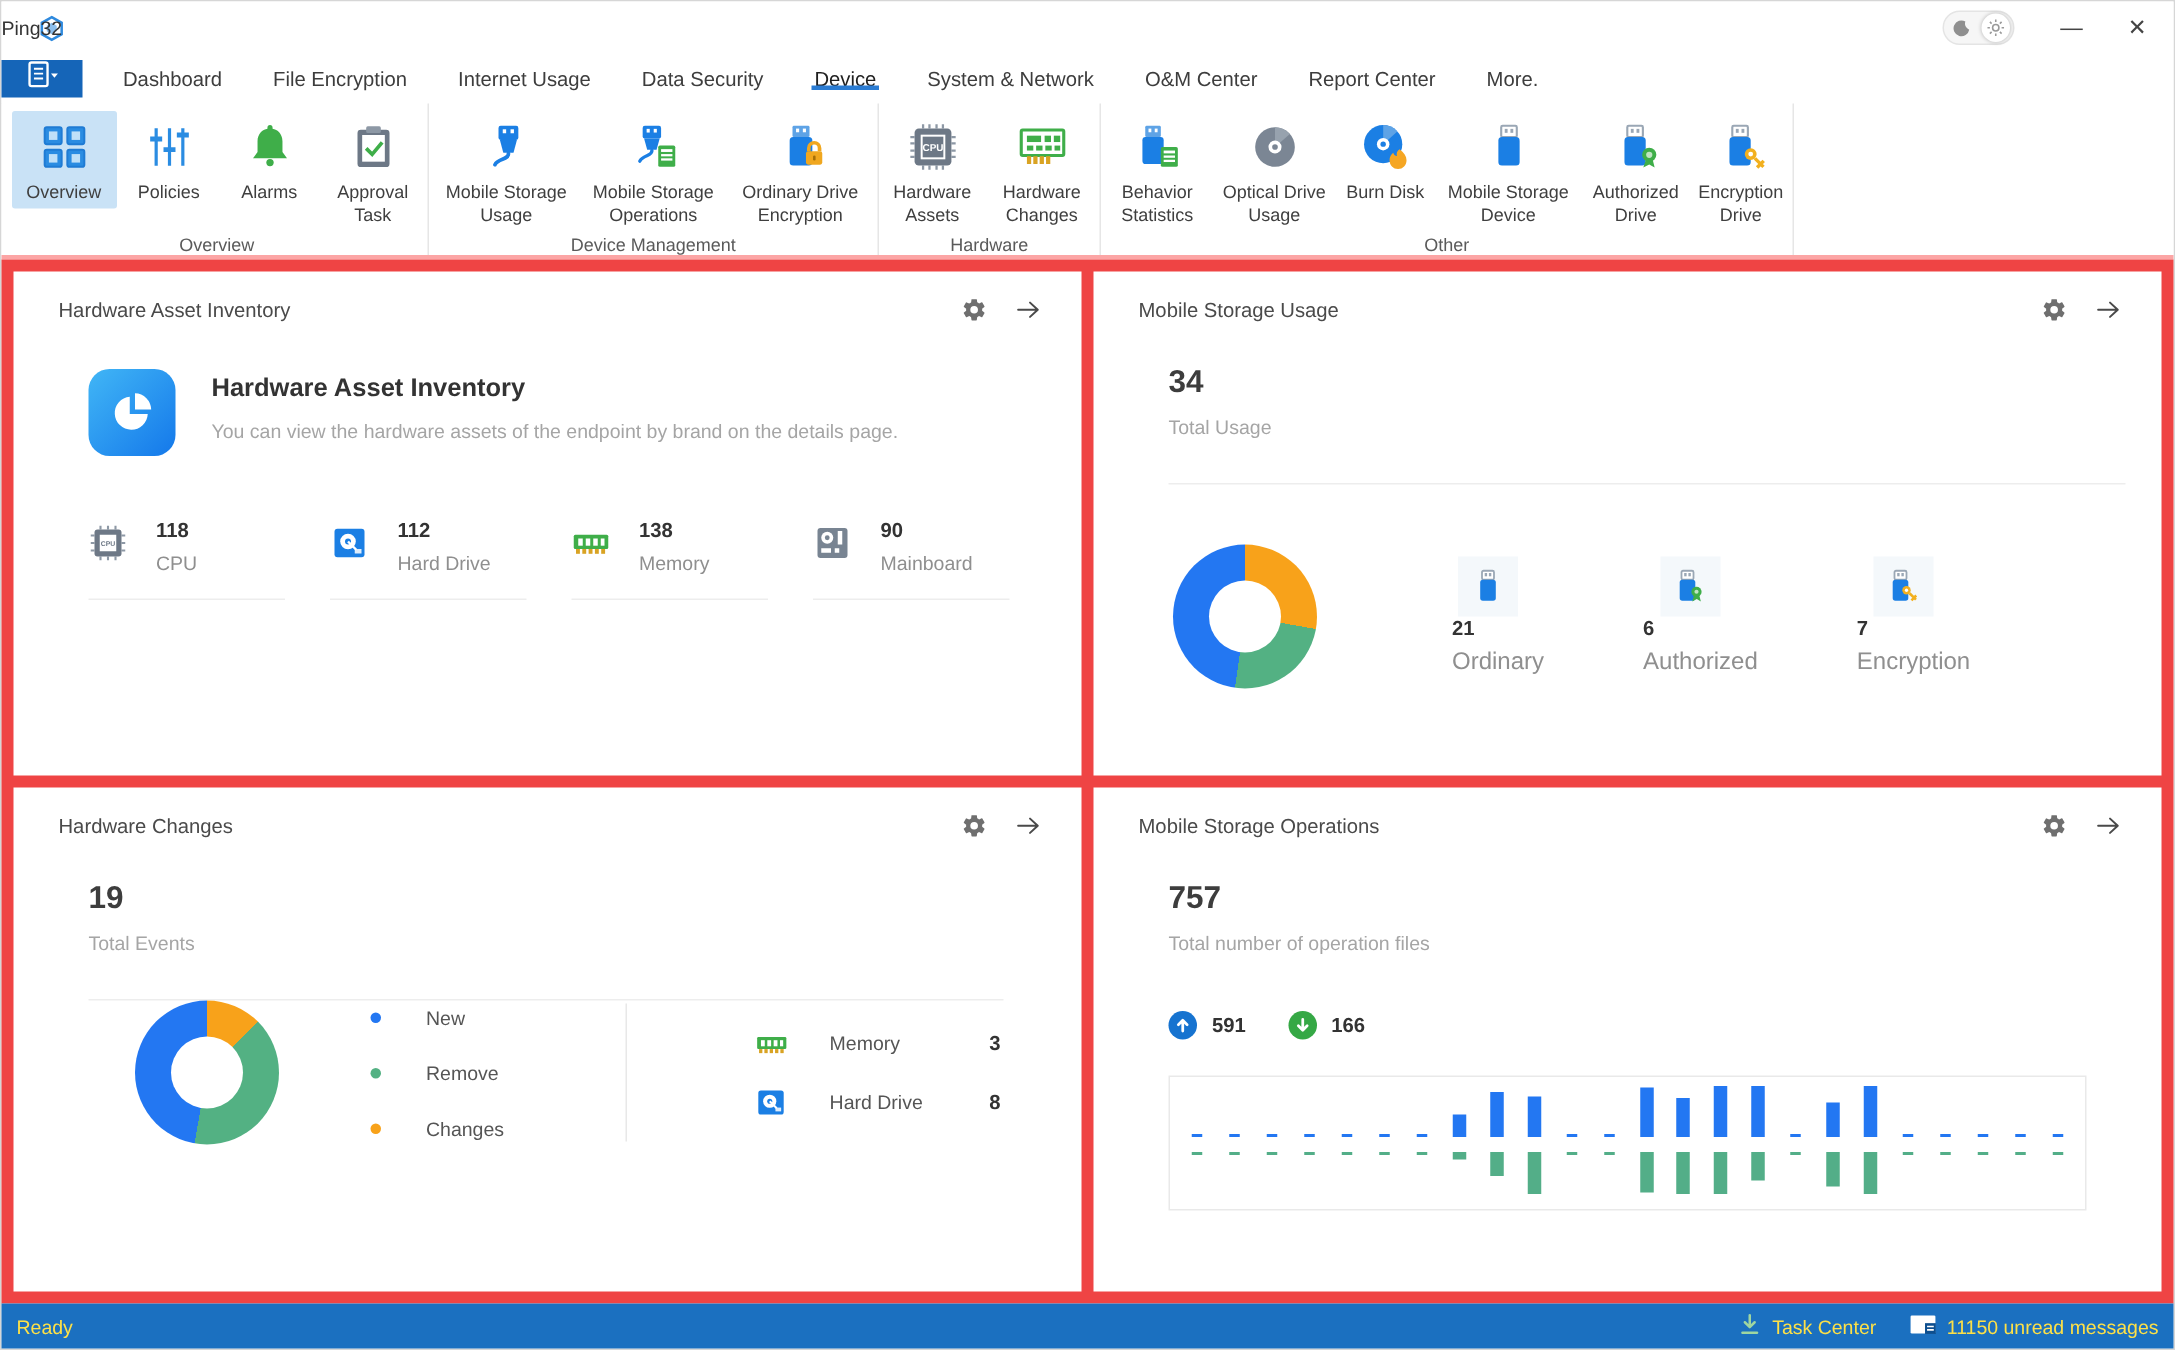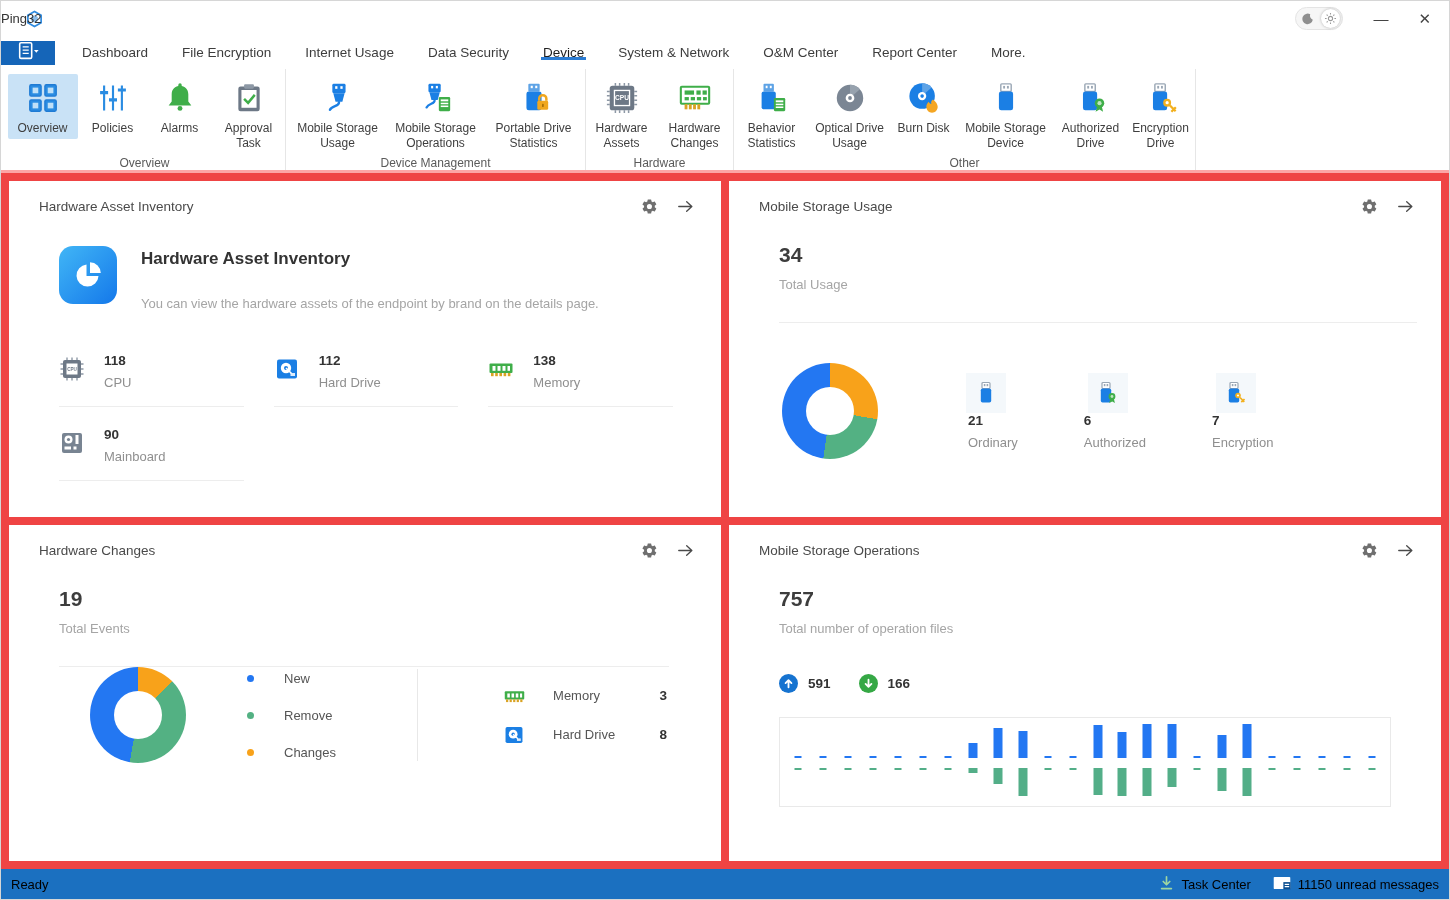--- a/index.html
+++ b/index.html
@@ -41,22 +41,22 @@
   .card { background:#fff; position:relative; overflow:hidden; }
   .card-head { display:flex; align-items:center; padding:16px 26px 0 30px; }
   .card-title { flex:1; font-size:13.5px; color:#4a4a4a; }
   .icon-btn { margin-left:18px; display:flex; cursor:pointer; }
 
   
   .hero { display:flex; margin:30px 0 0 50px; }
   .hero-icon { width:58px; height:58px; border-radius:14px; background:linear-gradient(135deg,#41b6f6,#1478ea); display:flex; align-items:center; justify-content:center; flex:none; }
   .hero-text { margin-left:24px; }
   .hero-title { font-size:17px; font-weight:bold; color:#333; margin-top:3px; }
-  .hero-desc { font-size:13px; color:#a5a5a5; margin-top:27px; }
-  .stats { display:grid; grid-template-columns:1fr 1fr 1fr; column-gap:30px; row-gap:20px; margin:42px 48px 0 50px; }
+  .hero-desc { font-size:13px; color:#a5a5a5; margin-top:11px; }
+  .stats { display:grid; grid-template-columns:1fr 1fr 1fr 1fr; column-gap:30px; row-gap:20px; margin:42px 48px 0 50px; }
   .stat { display:flex; align-items:flex-start; border-bottom:1px solid #ededed; padding-bottom:16px; }
   .stat-icon { width:28px; display:flex; margin-top:3px; flex:none; }
   .stat-text { margin-left:17px; }
   .stat-num { font-size:13.5px; font-weight:bold; color:#333; }
   .stat-label { font-size:13px; color:#8f8f8f; margin-top:7px; }
 
   
   .big-num { font-size:21px; font-weight:bold; color:#3d3d3d; margin:27px 0 0 50px; }
   .big-label { font-size:13px; color:#a5a5a5; margin:10px 0 0 50px; }
   .hdiv { border-top:1px solid #ededed; margin:30px 24px 0 50px; }
@@ -66,21 +66,21 @@
   .donut { width:96px; height:96px; border-radius:50%; position:relative; flex:none; }
   .donut::after { content:""; position:absolute; inset:24px; background:#fff; border-radius:50%; }
 
   
   .usage-row { display:flex; align-items:center; margin-top:40px; padding-left:53px; }
   .mlegend { display:flex; margin-left:76px; gap:52px; }
   .mitem { display:flex; align-items:center;flex-direction:column; }
   .mitem-box { width:40px; height:40px; background:#f4f8fb; display:flex; align-items:center; justify-content:center; flex:none; }
   .mitem-text { margin-left:14px; }
   .mitem-num { font-size:13.5px; font-weight:bold; color:#333; }
-  .mitem-label { font-size:13px; color:#8f8f8f; margin-top:7px; white-space:nowrap; }
+  .mitem-label { font-size:16px; color:#8f8f8f; margin-top:7px; white-space:nowrap; }
 
   
   .changes-row { display:flex; align-items:center; padding-left:81px;gap:25px; }
   .clegend { margin-left:36px; display:flex; flex-direction:column; gap:22px; }
   .crow { display:flex; align-items:center; }
   .dot { width:7px; height:7px; border-radius:50%; flex:none; }
   .dot.blue{background:#2377f2} .dot.green{background:#53b183} .dot.orange{background:#f8a21a}
   .crow-label { font-size:13px; color:#555; margin-left:30px; }
   .vdiv { width:1px; background:#e8e8e8; height:92px; margin-left:56px; flex:none; }
   .devlist { margin-left:60px; margin-right:54px; flex:1; display:flex; flex-direction:column; gap:17px; }
@@ -96,21 +96,21 @@
   .circ.dn { background:#35a845; margin-left:28px; }
   .ud-val { font-size:13.5px; font-weight:bold; color:#333; margin-left:10px; }
   .opschart { margin:24px 50px 0 50px; height:90px; border:1px solid #e9e9e9; display:flex; padding:0 6px; }
   .bar-slot { flex:1; position:relative; }
   .bar { position:absolute; left:50%; transform:translateX(-50%); }
   .bar-up { bottom:48px; background:#2377f2; width:9px; }
   .bar-dn { top:50px;  background:#53ae88; width:9px; }
   .bar.dash { width:7px; height:2px; }
 
   
-  .statusbar { height:24px; background:#1b70c0; color:#000000; display:flex; align-items:center; font-size:13px; padding:15px 10px; flex:none; }
+  .statusbar { height:24px; background:#1b70c0; color:#fde047; display:flex; align-items:center; font-size:13px; padding:15px 10px; flex:none; }
   .sb-right { margin-left:auto; display:flex; align-items:center; }
   .sb-item { display:flex; align-items:center; gap:7px; margin-left:22px; cursor:pointer; }
 </style>
 </head>
 <body>
 
 <div class="window">
 
   <div class="titlebar">
     <span class="logo">
@@ -262,21 +262,21 @@
             <svg width="34" height="34" viewBox="0 0 36 36">
                 <rect x="12" y="3" width="12" height="8" rx="1" fill="#5ea3e6"></rect>
                 <rect x="14.5" y="5" width="2.2" height="2.6" fill="#fff"></rect>
                 <rect x="19.3" y="5" width="2.2" height="2.6" fill="#fff"></rect>
                 <rect x="10" y="11" width="16" height="20" rx="2.5" fill="#1b7fe4"></rect>
                 <path d="M23.5 21v-2.2a3.8 3.8 0 017.6 0V21" stroke="#f0a71f" stroke-width="2.6" fill="none"></path>
                 <rect x="21.5" y="21" width="11.5" height="9.5" rx="1.5" fill="#f0a71f"></rect>
                 <rect x="26.5" y="24" width="1.8" height="3.6" rx=".9" fill="#a56f08"></rect>
               </svg>
           </span>
-          <span class="rlabel">Portable Drive Statistics</span>
+          <span class="rlabel">Ordinary Drive Encryption</span>
         </div>
       </div>
       <div class="rgroup-label">Device Management</div>
     </div>
 
     <div class="rgroup" style="width:148px">
       <div class="ritems">
         <div class="ritem" style="width:66px">
           <span class="ricon">
             <svg width="34" height="34" viewBox="0 0 36 36">

